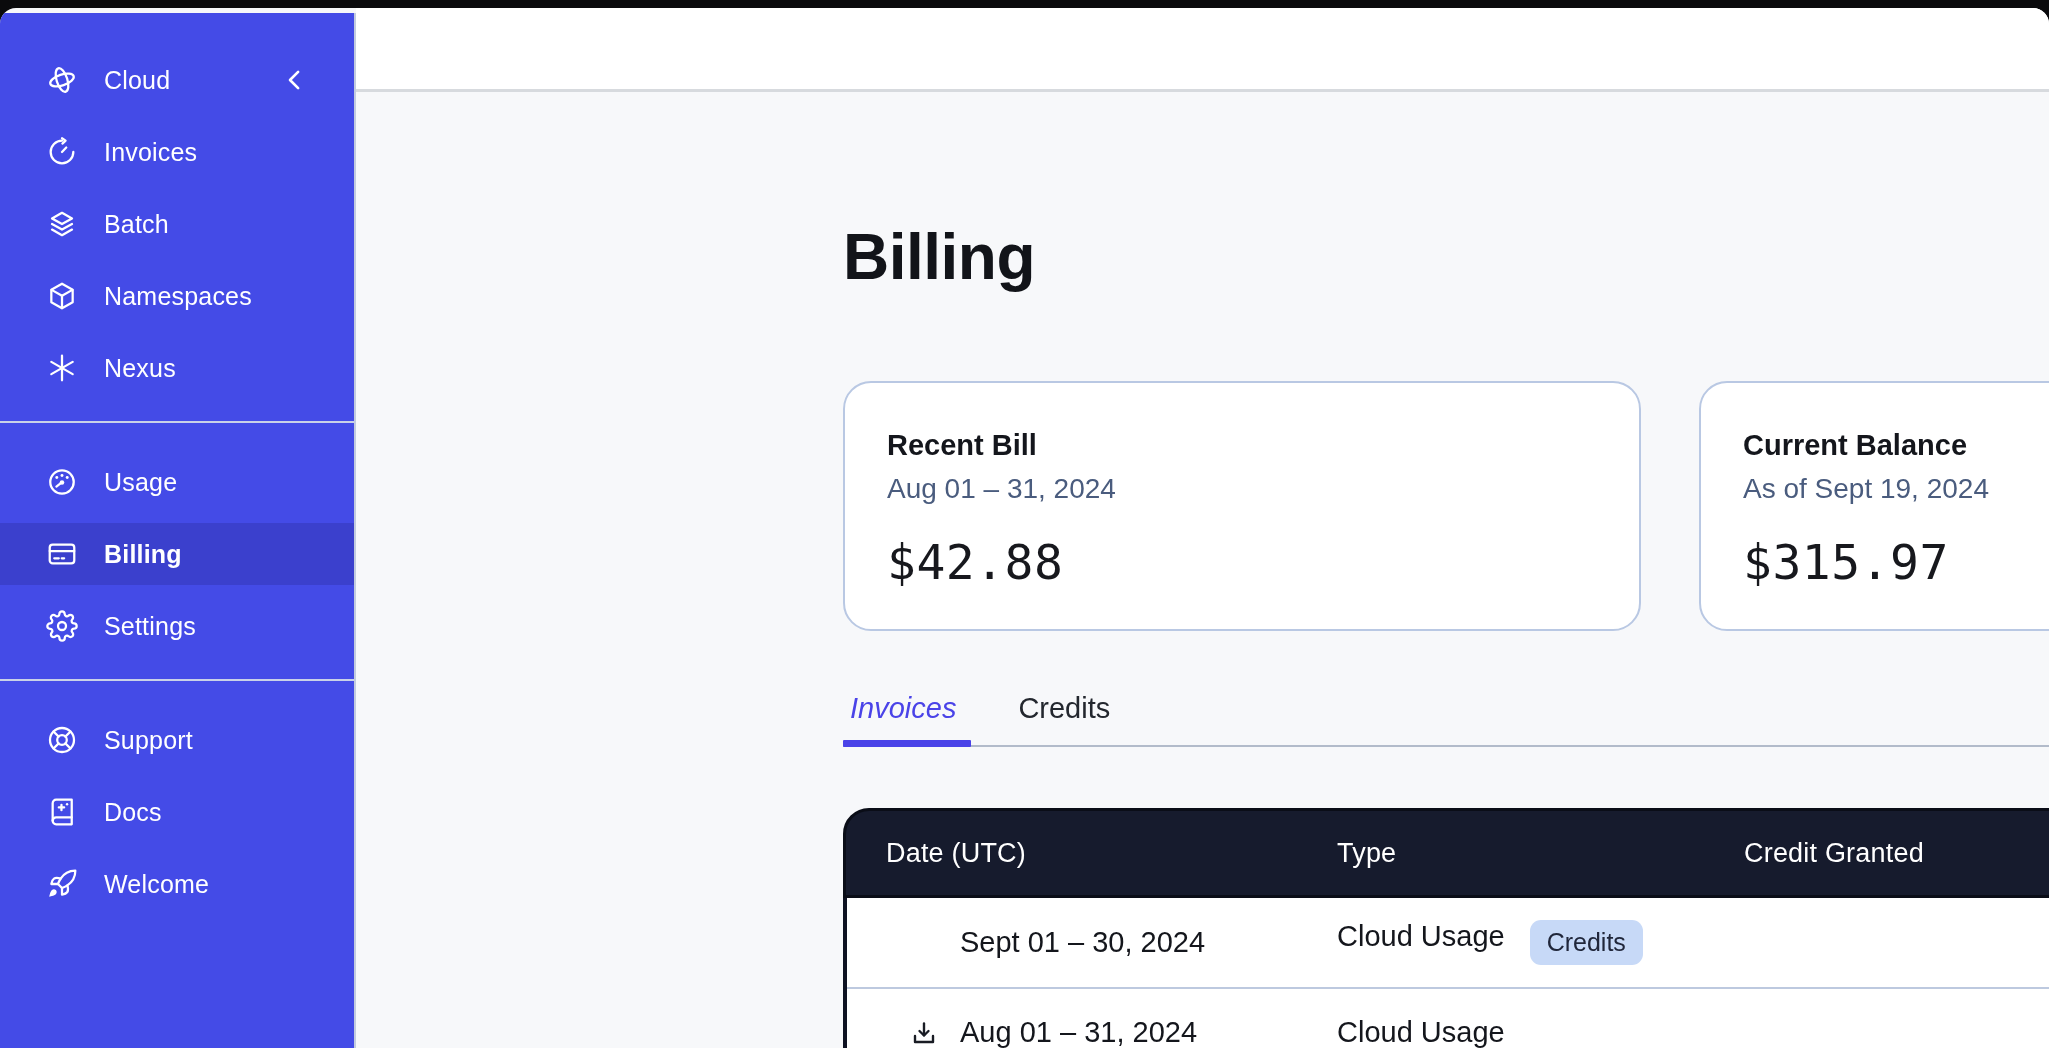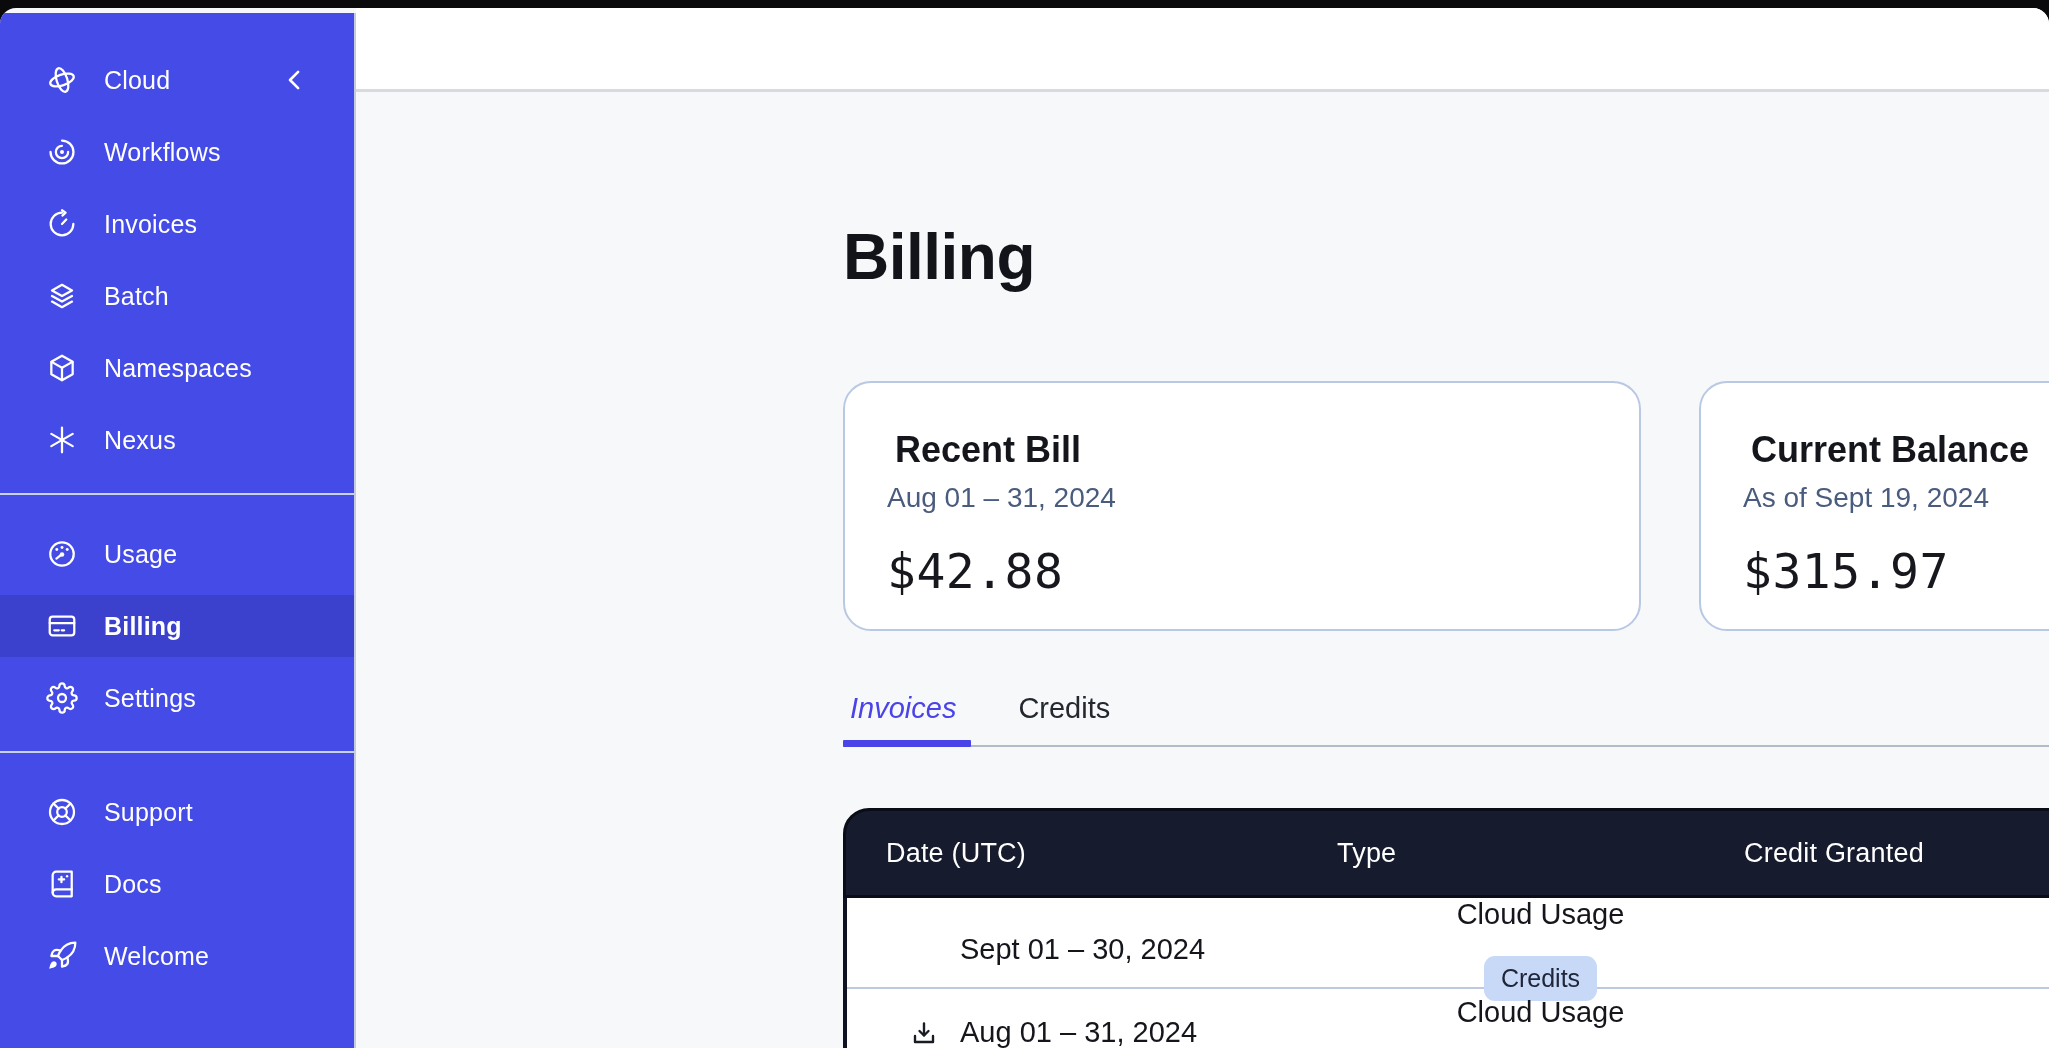--- a/index.html
+++ b/index.html
@@ -44,21 +44,21 @@
     position:absolute; left:843px; top:212px;
     font-size:64px; font-weight:600; color:#121419; letter-spacing:-0.5px;
   }
   .cards { position:absolute; left:843px; top:373px; display:flex; gap:58px; }
   .card {
     width:798px; height:250px; background:#fff;
     border:2px solid #b9c8e3; border-radius:28px;
     padding:46px 0 0 42px; flex:none;
   }
   .card.clipped { width:700px; }
-  .card-title { font-size:36px; font-weight:700; color:#14161c;margin-left:8px; }
+  .card-title { font-size:29px; font-weight:700; color:#14161c; }
   .card-subtitle { font-size:28px; color:#4a5c7e; margin-top:11px; }
   .card-amount { font-family:"DejaVu Sans Mono", monospace; font-size:48px; color:#17181d; margin-top:29px; letter-spacing:0.5px; }
 
   
   .tabs { position:absolute; left:843px; top:684px; display:flex; gap:48px; }
   .tab { font-size:29px; color:#23272e; padding:0 7px; cursor:pointer; font-weight:500; }
   .tab.active { color:#4a43e8;font-style:italic; }
   .tab-baseline { position:absolute; left:843px; right:0; top:737px; height:2px; background:#b2bbca; }
   .tab-active-underline { position:absolute; left:843px; top:732px; width:128px; height:7px; background:#4a43e8; border-radius:1px; }
 
@@ -73,21 +73,21 @@
   .t-header .c1 { padding-left:40px; }
   .t-body { background:#fff; border-left:4px solid #0e1222; }
   .t-row {
     display:grid; grid-template-columns:490px 407px 1fr; align-items:center;
     height:89px; font-size:29px; color:#14161c; background:#fff;
   }
   .t-row + .t-row { border-top:2px solid #bdc9df; }
   .date-cell { display:flex; align-items:flex-end; padding-left:62px; }
   .dl-box { width:30px; height:30px; margin-right:21px; flex:none; display:flex; }
   .dl-box svg { width:30px; height:30px; stroke:#191c24; fill:none; stroke-width:1.9; stroke-linecap:round; stroke-linejoin:round; }
-  .type-cell { display:flex; align-items:center; gap:25px;flex-direction:column; }
+  .type-cell { display:flex; align-items:flex-start; gap:25px; }
   .badge {
     background:#c7d9f7; color:#20263a; font-size:25px; font-weight:500;
     padding:7px 17px 8px; border-radius:11px; line-height:1.2;
   }
 </style>
 </head>
 <body>
 
 <div class="app">
 
@@ -101,30 +101,20 @@
           </svg>
       </span>
       <span>Cloud</span>
       <span class="collapse-btn">
         <svg viewBox="0 0 24 24">
             <path d="M14.5 5.5 8 12l6.5 6.5"></path>
           </svg>
       </span>
     </div>
 
-    <div class="nav-item">
-      <span class="nav-icon">
-        <svg viewBox="0 0 24 24">
-            <path d="M12 3.4 A8.6 8.6 0 1 1 3.4 12"></path>
-            <path d="M12 7.4 A4.6 4.6 0 1 0 16.6 12"></path>
-            <circle cx="12" cy="12" r="1.5" fill="#fff" stroke="none"></circle>
-          </svg>
-      </span>
-      <span>Workflows</span>
-    </div>
 
     <div class="nav-item">
       <span class="nav-icon">
         <svg viewBox="0 0 24 24">
             <path d="M12 3.5 A8.5 8.5 0 1 0 20.5 12"></path>
             <path d="M12 1.7 14.7 3.5 12.3 5.7"></path>
             <path d="M12 12 15.2 8.6"></path>
           </svg>
       </span>
       <span>Invoices</span>

